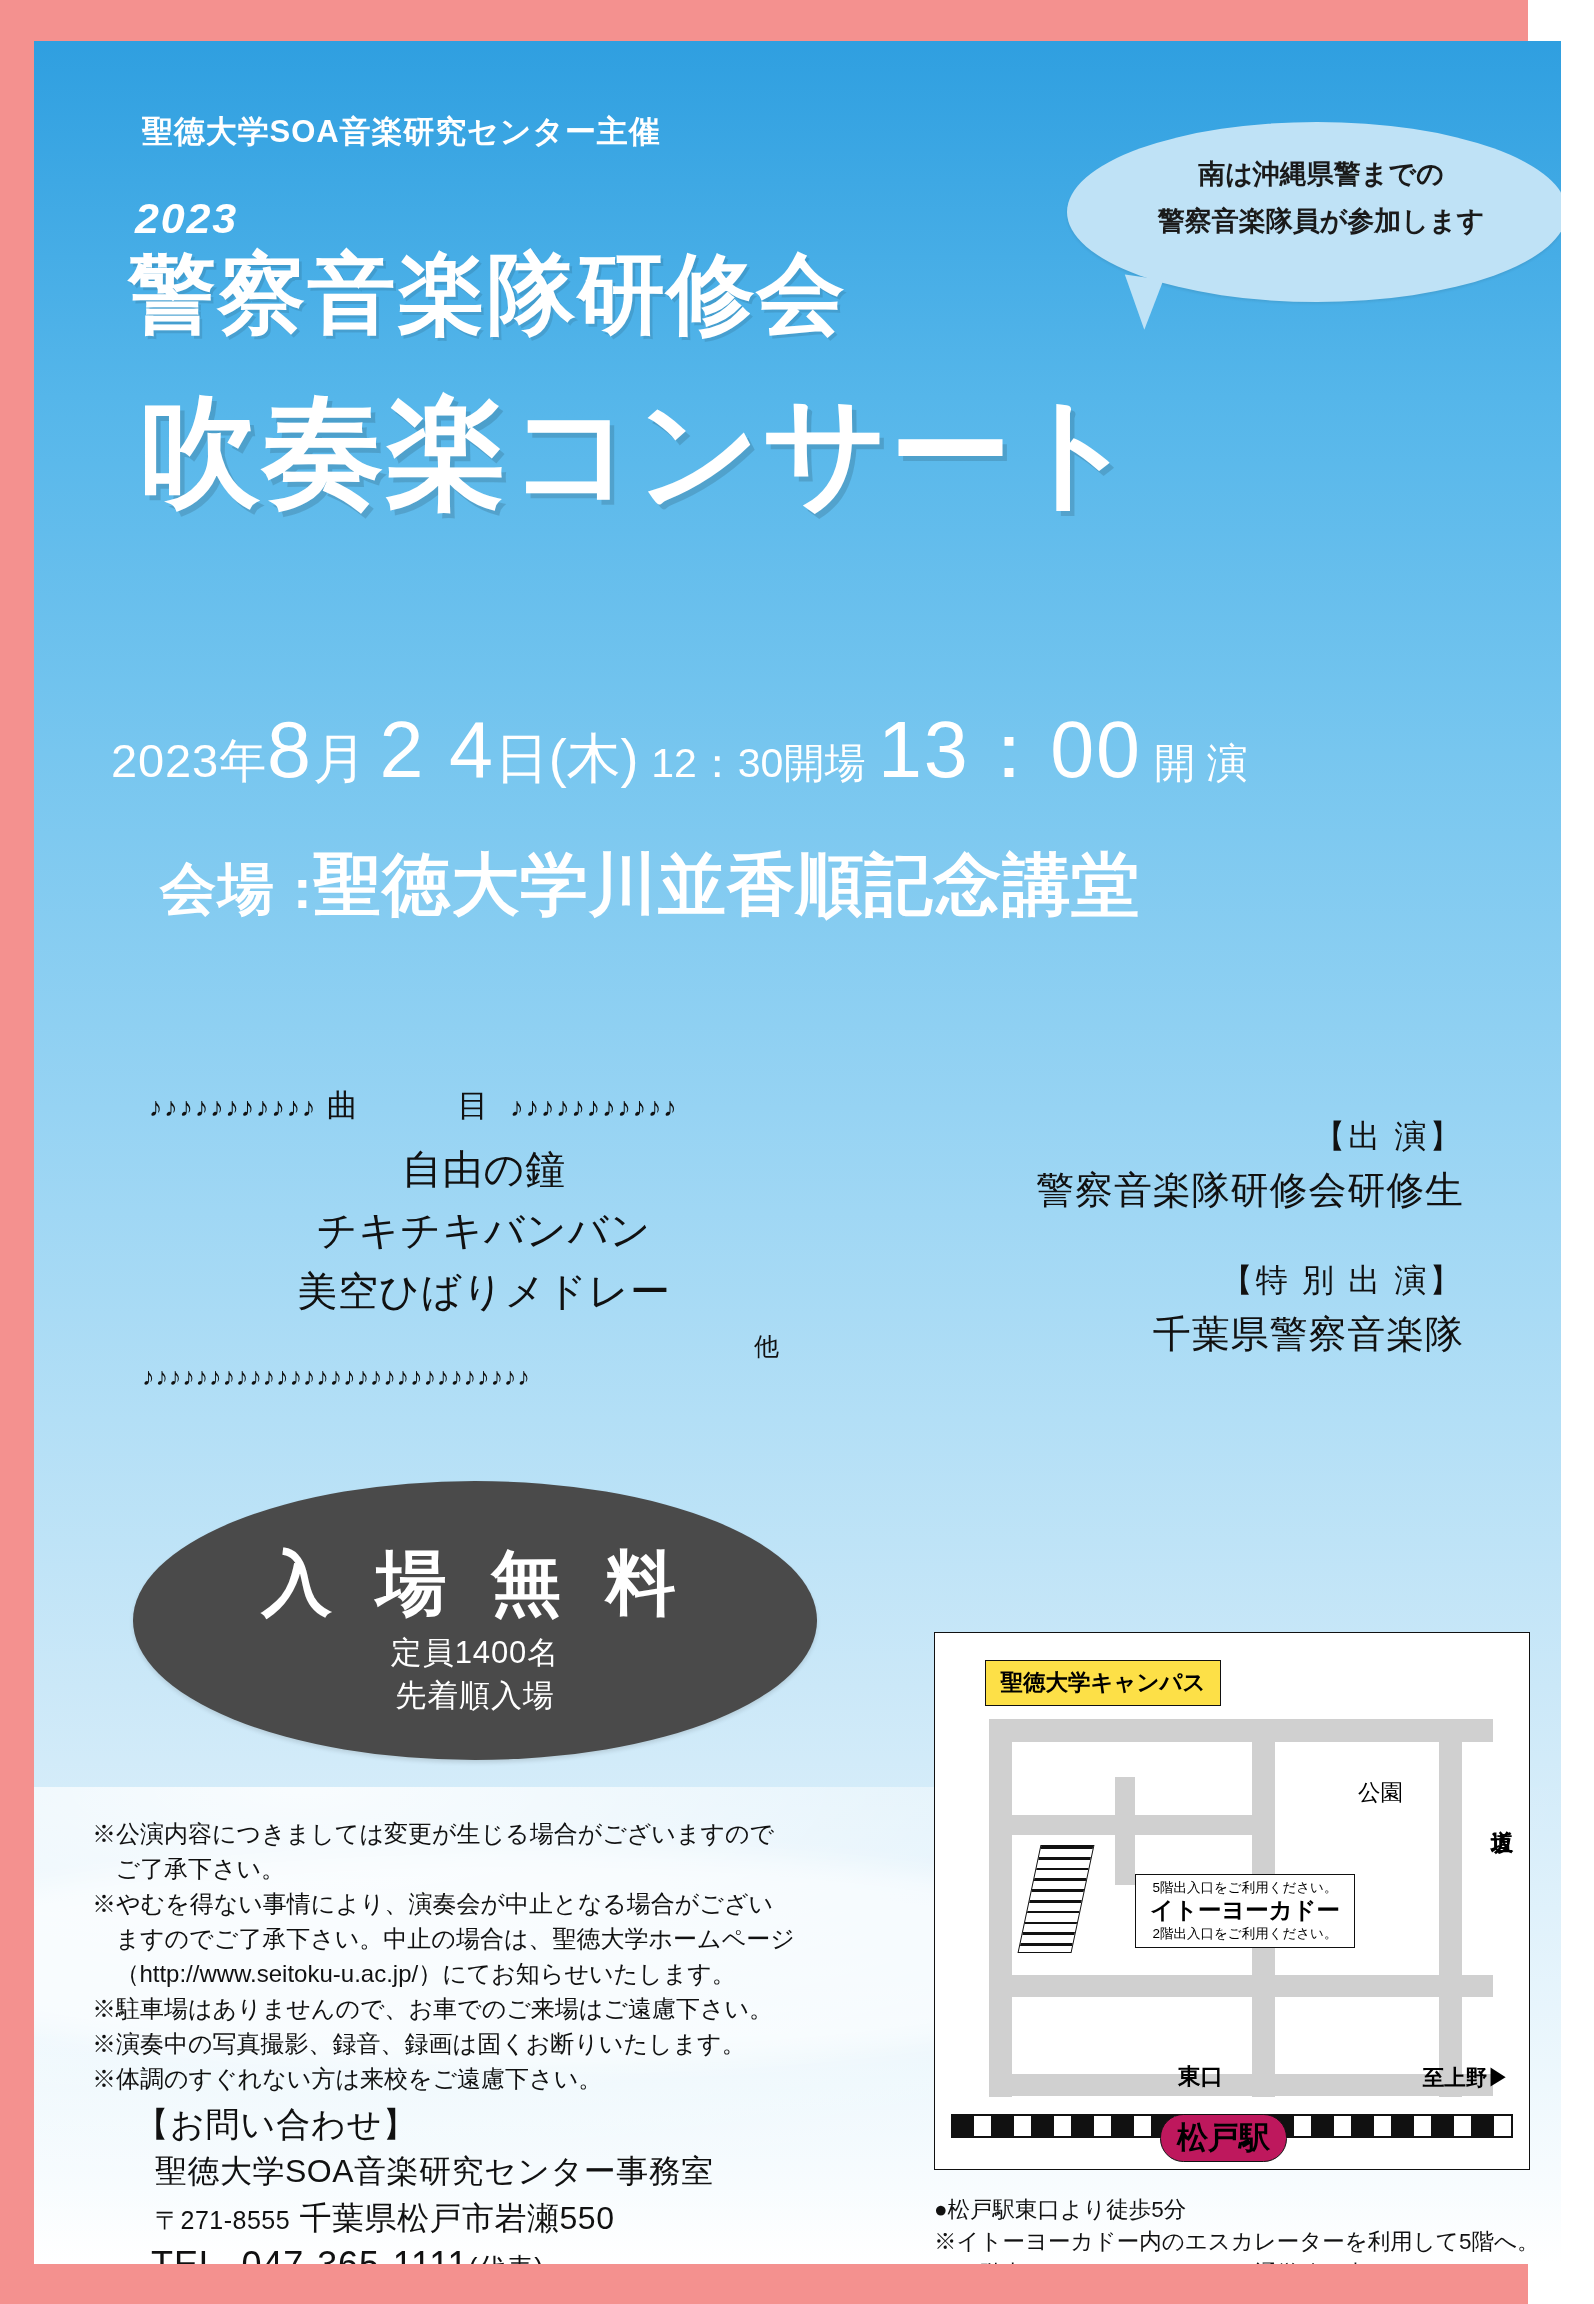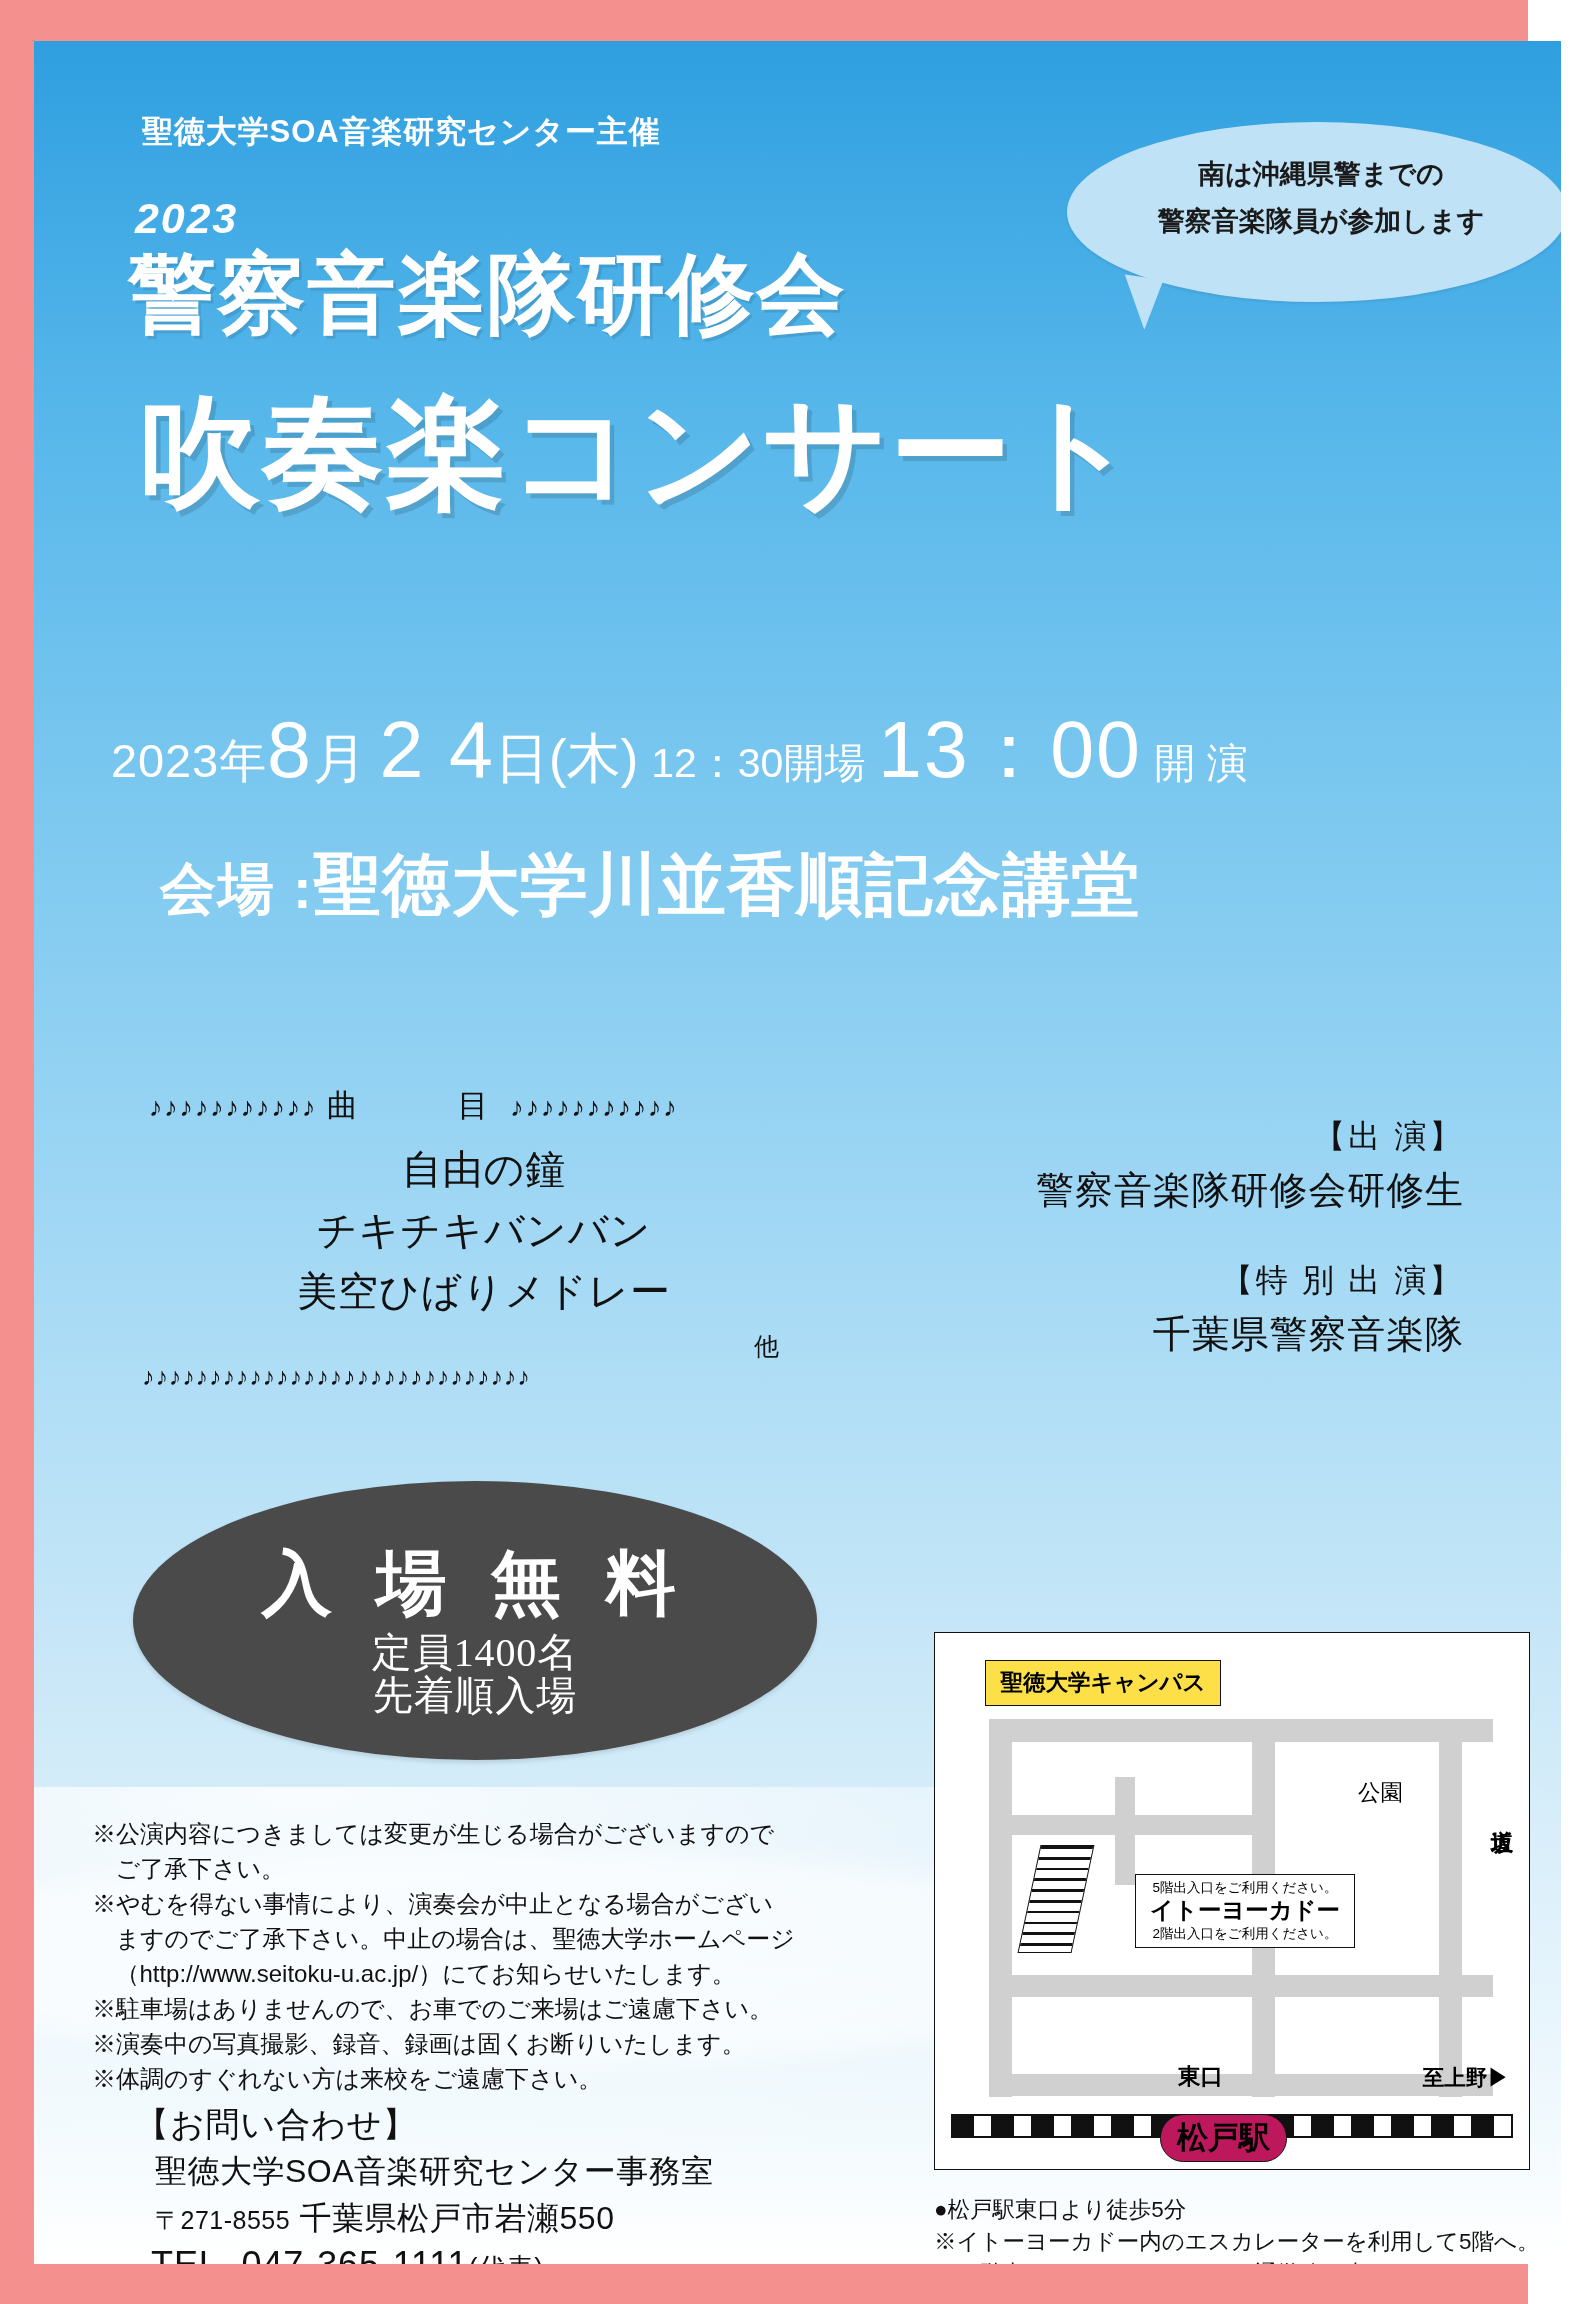--- a/index.html
+++ b/index.html
@@ -243,24 +243,23 @@
     text-align: center;
     box-shadow: 0 2.7px 4.5px rgba(0,0,0,0.12);
   }
   .oval .big {
     margin-top: 56px;
     font-size: 70px;
     font-weight: bold;
     letter-spacing: 12.6px;
   }
   .oval .sub {
-    font-size: 40px;
+    font-size: 31px;
     line-height: 43px;
     letter-spacing: 0.9px;
-    font-family: Liberation Serif, serif;
   }
 
   
   .disclaimer {
     position: absolute;
     left: 58px;
     top: 1775px;
     width: 810px;
     font-size: 24px;
     line-height: 35px;

